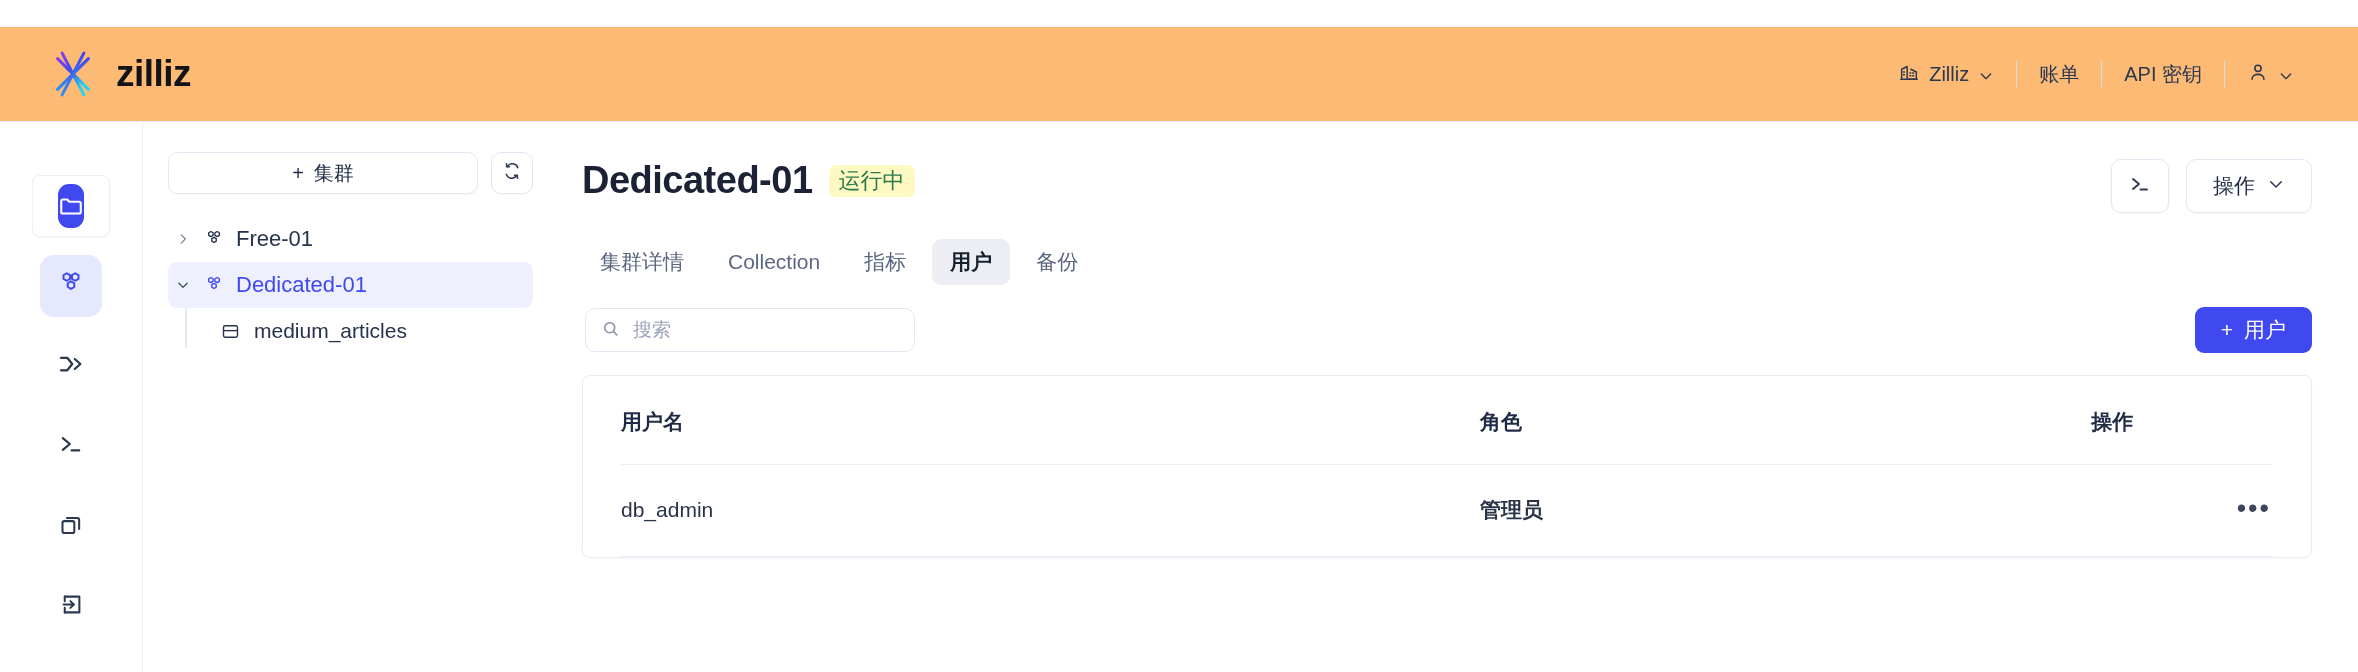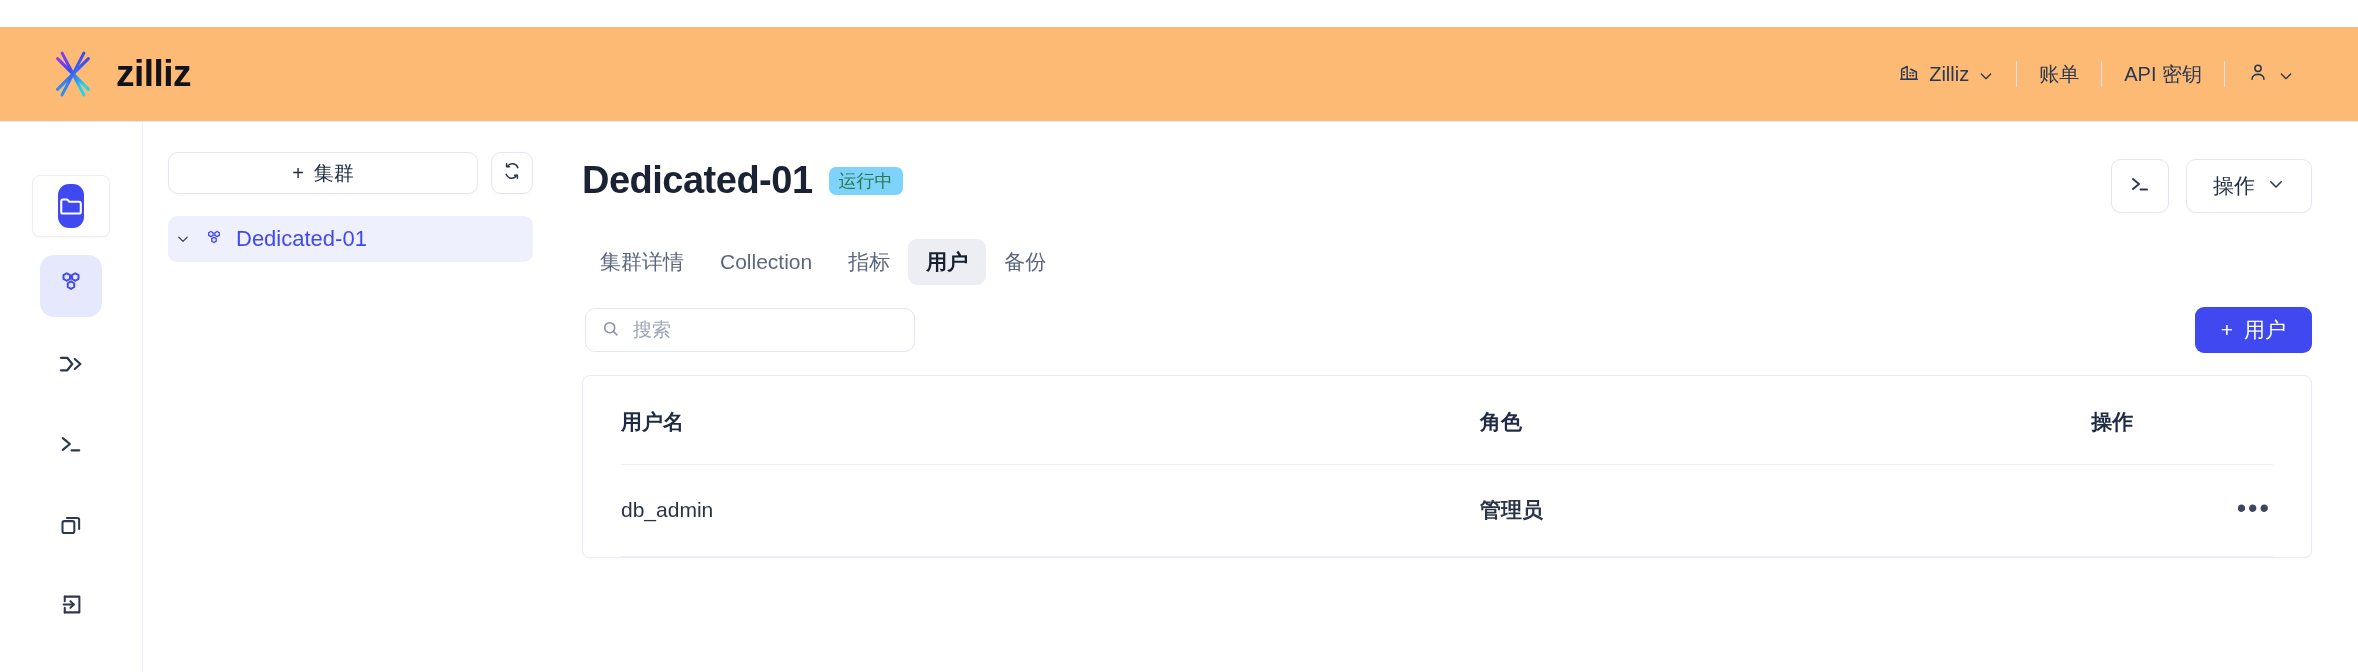--- a/index.html
+++ b/index.html
@@ -232,23 +232,23 @@
     align-items: center;
     gap: 16px;
   }
   .page-title {
     font-size: 38px;
     font-weight: 700;
     letter-spacing: -0.5px;
     color: #1a2233;
   }
   .badge-running {
-    background: #7dd3fc;
+    background: #fef9c3;
     color: #2b7a4b;
-    font-size: 18px;
+    font-size: 22px;
     border-radius: 7px;
     padding: 5px 10px;
     line-height: 1;
   }
   .head-actions {
     display: flex;
     align-items: center;
     gap: 17px;
   }
   .icon-btn {
@@ -274,20 +274,21 @@
     padding: 0 26px;
     font-size: 21px;
     color: #1f2a44;
     cursor: pointer;
     box-shadow: 0 1px 2px rgba(18,28,60,0.03);
   }
 
   .tabs {
     display: flex;
     align-items: center;
+    gap: 8px;
     margin-top: 26px;
   }
   .tab {
     font-size: 21px;
     color: #5b6680;
     padding: 9px 18px;
     border-radius: 9px;
     cursor: pointer;
     white-space: nowrap;
   }
@@ -523,37 +524,63 @@
               <polyline points="5.5 3.4 5.5 7 9 7"></polyline>
             <path d="M5 16a7 7 0 0 0 12.5 1.4"></path>
               <polyline points="18.5 20.6 18.5 17 15 17"></polyline>
           </svg>
         </span>
       </div>
     </div>
 
     <div class="tree-list">
 
+      <div class="tree-row">
+        <span class="caret">
+          <svg width="14" height="14" viewBox="0 0 24 24" fill="none" stroke="#7b869e" stroke-width="2.2" stroke-linecap="round" stroke-linejoin="round">
+              <polyline points="9 5 16 12 9 19"></polyline>
+            </svg>
+        </span>
+        <span class="tico">
+          <svg width="22" height="22" viewBox="0 0 24 24" fill="none" stroke="#27324c" stroke-width="1.5" stroke-linejoin="round">
+            <path d="M8.6 3.8l2.4 1.4v2.8L8.6 9.4 6.2 8V5.2z"></path>
+            <path d="M15.4 3.8l2.4 1.4v2.8L15.4 9.4 13 8V5.2z"></path>
+            <path d="M12 10.2l2.4 1.4v2.8L12 15.8l-2.4-1.4v-2.8z"></path>
+          </svg>
+        </span>
+        <span>Free-01</span>
+      </div>
 
       <div class="tree-row selected">
         <span class="caret">
           <svg width="14" height="14" viewBox="0 0 24 24" fill="none" stroke="#3b4763" stroke-width="2.2" stroke-linecap="round" stroke-linejoin="round">
               <polyline points="5 9 12 16 19 9"></polyline>
             </svg>
         </span>
         <span class="tico">
           <svg width="22" height="22" viewBox="0 0 24 24" fill="none" stroke="#4048f0" stroke-width="1.5" stroke-linejoin="round">
             <path d="M8.6 3.8l2.4 1.4v2.8L8.6 9.4 6.2 8V5.2z"></path>
             <path d="M15.4 3.8l2.4 1.4v2.8L15.4 9.4 13 8V5.2z"></path>
             <path d="M12 10.2l2.4 1.4v2.8L12 15.8l-2.4-1.4v-2.8z"></path>
           </svg>
         </span>
         <span>Dedicated-01</span>
       </div>
 
+      <div class="tree-child-wrap">
+        <div class="tree-row child">
+          <span class="tico">
+            <svg width="21" height="21" viewBox="0 0 24 24" fill="none" stroke="#27324c" stroke-width="1.6" stroke-linejoin="round">
+              <rect x="4" y="5.5" width="16" height="13" rx="2"></rect>
+                <line x1="4" y1="11" x2="20" y2="11"></line>
+            </svg>
+          </span>
+          <span>medium_articles</span>
+        </div>
+      </div>
 
 
     </div>
   </div>
 
   <div class="main">
 
     <div class="page-head">
       <div class="title-wrap">
         <span class="page-title">Dedicated-01</span>

